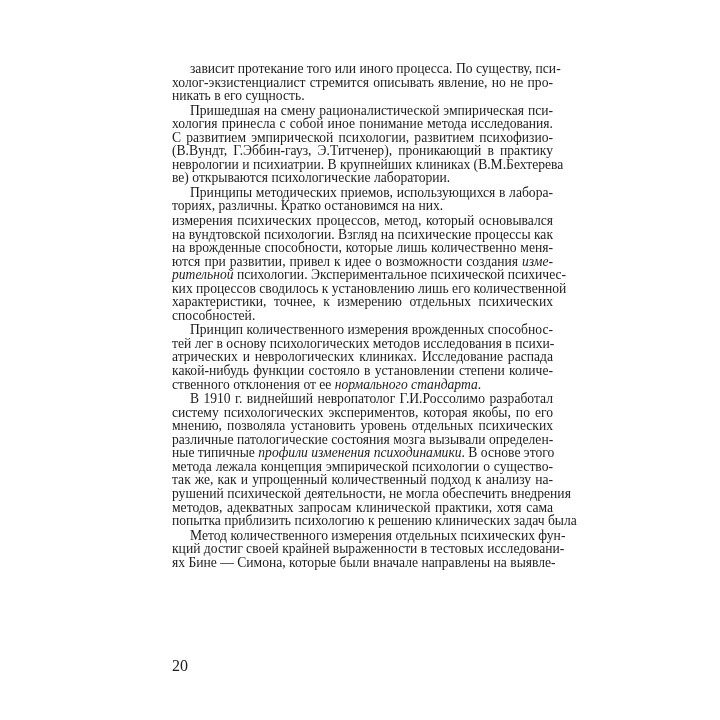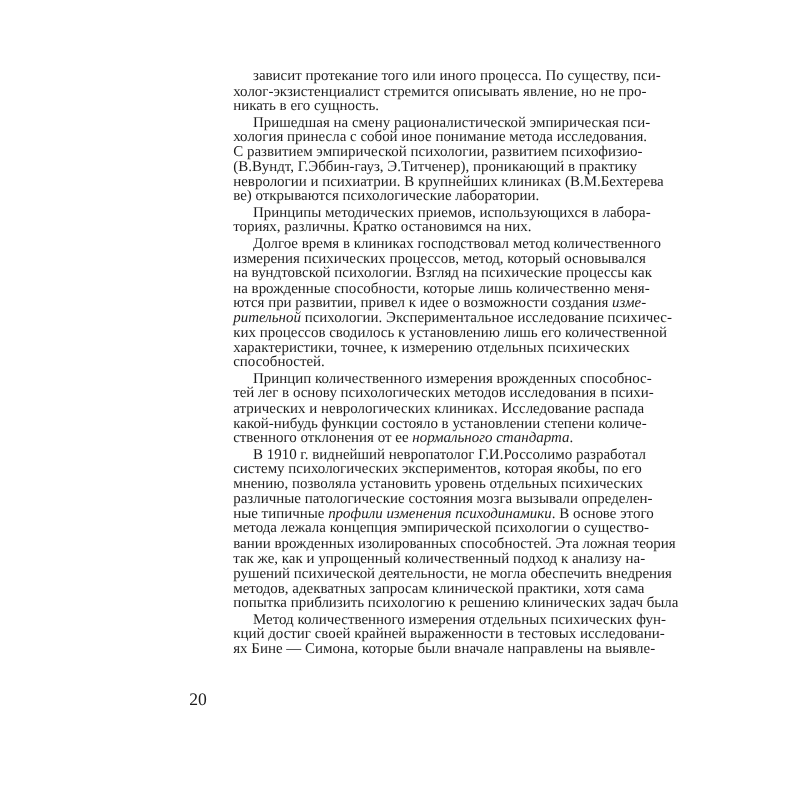--- a/index.html
+++ b/index.html
@@ -6,27 +6,27 @@
     body {
       width: 720px; height: 720px; background: #ffffff; overflow: hidden;
       position: relative;
     }
     .page {
       position: absolute; left: 172px; top: 62px; width: 381px;
       font-family: "Liberation Serif", serif; font-size: 13.6px;
       line-height: 13.55px; color: #1c1c1c; text-align: justify;
       hyphens: manual;
     }
-    .line { display: block; white-space: nowrap; text-align-last: justify; text-align: justify; margin-left: 40px; }
+    .line { display: block; white-space: nowrap; text-align-last: justify; text-align: justify; }
     .line.last { text-align-last: left; }
     .line.indent { text-indent: 18px; }
     .para { margin: 0 0 1px 0; }
     .line i { font-style: italic; }
     .pagenum {
-      position: absolute; left: 172px; top: 628px;
+      position: absolute; left: 172px; top: 657px;
       font-family: "Liberation Serif", serif; font-size: 16px; color: #1c1c1c;
     }
   </style>
 </head>
 <body>
 
 <div class="page" id="page-body">
     <div class="para">
       <span class="line indent"><span>зависит протекание того или иного процесса. По существу, пси-</span></span>
       <span class="line"><span>холог-экзистенциалист стремится описывать явление, но не про-</span></span>
@@ -38,45 +38,43 @@
       <span class="line"><span>С развитием эмпирической психологии, развитием психофизио-</span></span>
       <span class="line"><span>(В.Вундт, Г.Эббин-гауз, Э.Титченер), проникающий в практику</span></span>
       <span class="line"><span>неврологии и психиатрии. В крупнейших клиниках (В.М.Бехтерева</span></span>
       <span class="line last"><span>ве) открываются психологические лаборатории.</span></span>
     </div>
     <div class="para">
       <span class="line indent"><span>Принципы методических приемов, использующихся в лабора-</span></span>
       <span class="line last"><span>ториях, различны. Кратко остановимся на них.</span></span>
     </div>
     <div class="para">
-      <span class="line indent"><span>Долгое время в клиниках господствовал метод количественного</span></span>
       <span class="line"><span>измерения психических процессов, метод, который основывался</span></span>
       <span class="line"><span>на вундтовской психологии. Взгляд на психические процессы как</span></span>
       <span class="line"><span>на врожденные способности, которые лишь количественно меня-</span></span>
       <span class="line"><span>ются при развитии, привел к идее о возможности создания </span><i>изме-</i></span>
-      <span class="line"><i>рительной</i><span> психологии. Экспериментальное исследование психичес-</span></span>
+      <span class="line"><i>рительной</i><span> психологии. Экспериментальное психической психичес-</span></span>
       <span class="line"><span>ких процессов сводилось к установлению лишь его количественной</span></span>
       <span class="line"><span>характеристики, точнее, к измерению отдельных психических</span></span>
       <span class="line last"><span>способностей.</span></span>
     </div>
     <div class="para">
       <span class="line indent"><span>Принцип количественного измерения врожденных способнос-</span></span>
       <span class="line"><span>тей лег в основу психологических методов исследования в психи-</span></span>
       <span class="line"><span>атрических и неврологических клиниках. Исследование распада</span></span>
       <span class="line"><span>какой-нибудь функции состояло в установлении степени количе-</span></span>
       <span class="line last"><span>ственного отклонения от ее </span><i>нормального стандарта</i><span>.</span></span>
     </div>
     <div class="para">
       <span class="line indent"><span>В 1910 г. виднейший невропатолог Г.И.Россолимо разработал</span></span>
       <span class="line"><span>систему психологических экспериментов, которая якобы, по его</span></span>
       <span class="line"><span>мнению, позволяла установить уровень отдельных психических</span></span>
       <span class="line"><span>различные патологические состояния мозга вызывали определен-</span></span>
       <span class="line"><span>ные типичные </span><i>профили изменения психодинамики</i><span>. В основе этого</span></span>
       <span class="line"><span>метода лежала концепция эмпирической психологии о существо-</span></span>
-      <span class="line"><span>вании врожденных изолированных способностей. Эта ложная теория</span></span>
       <span class="line"><span>так же, как и упрощенный количественный подход к анализу на-</span></span>
       <span class="line"><span>рушений психической деятельности, не могла обеспечить внедрения</span></span>
       <span class="line"><span>методов, адекватных запросам клинической практики, хотя сама</span></span>
       <span class="line"><span>попытка приблизить психологию к решению клинических задач была</span></span>
     </div>
     <div class="para">
       <span class="line indent"><span>Метод количественного измерения отдельных психических фун-</span></span>
       <span class="line"><span>кций достиг своей крайней выраженности в тестовых исследовани-</span></span>
       <span class="line"><span>ях Бине — Симона, которые были вначале направлены на выявле-</span></span>
     </div>

